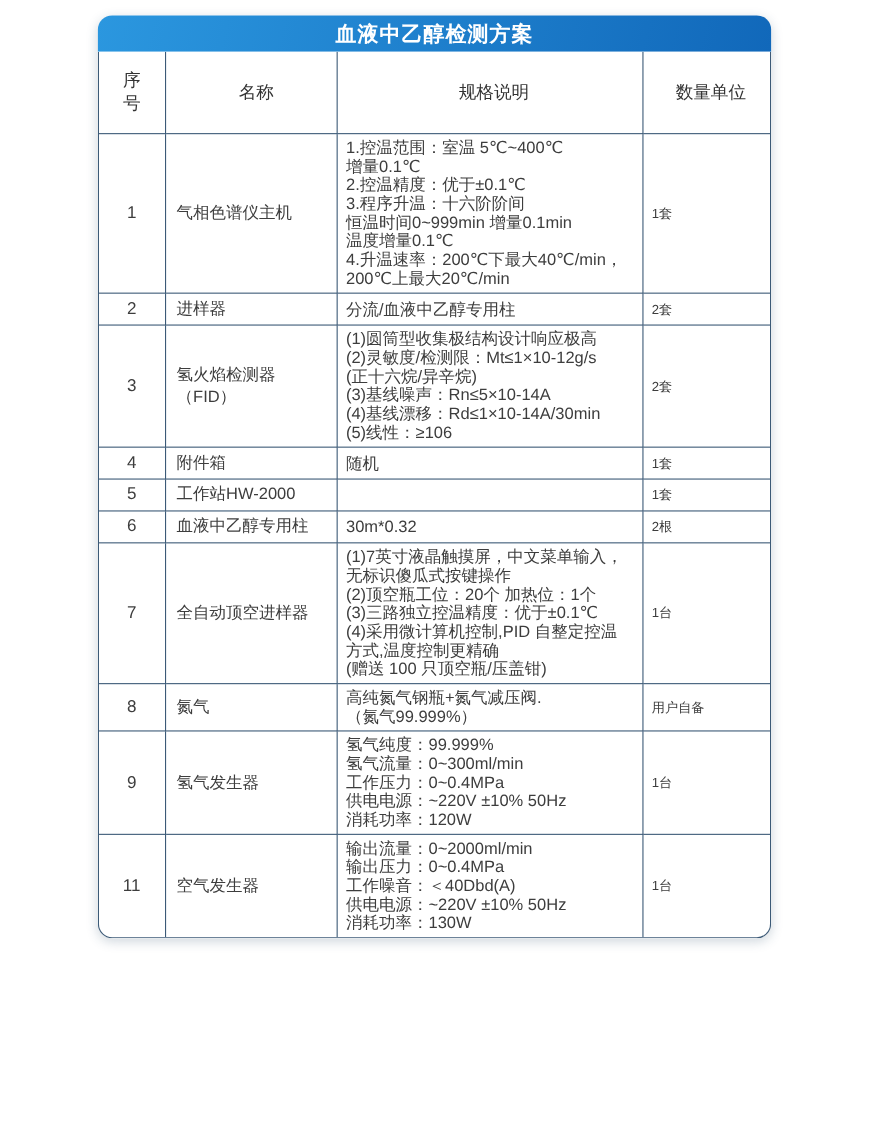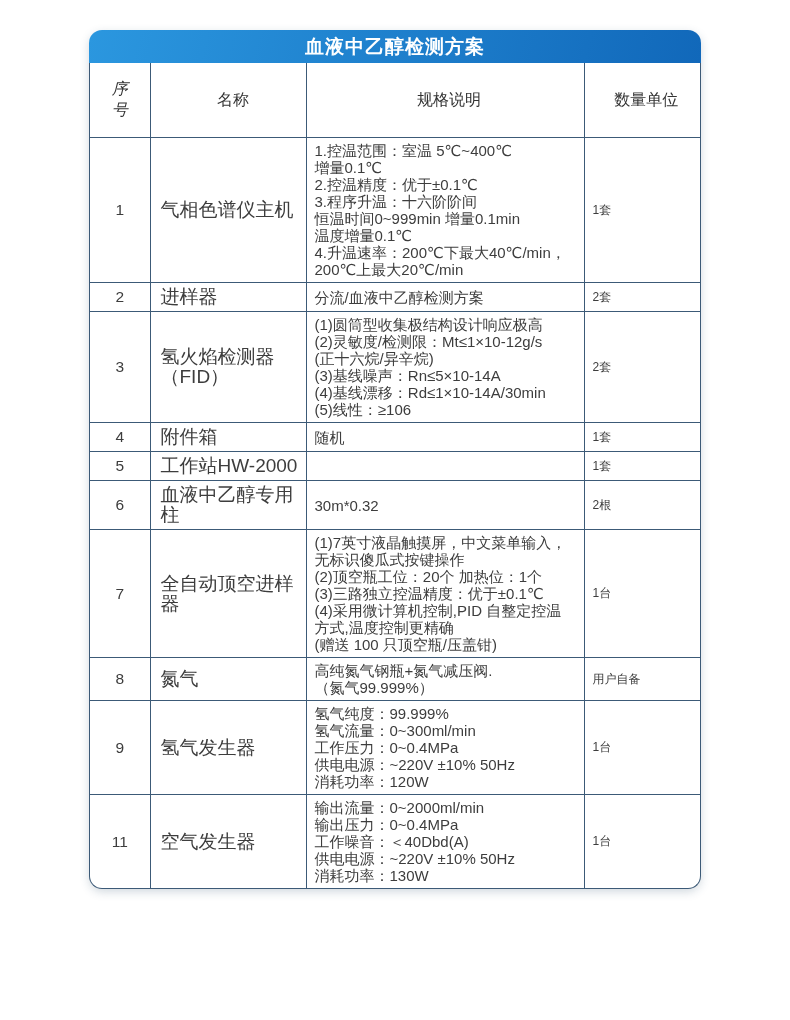--- a/index.html
+++ b/index.html
@@ -16,21 +16,20 @@
     overflow: hidden;
     font-family: "Liberation Sans", "DejaVu Sans", sans-serif;
   }
   .card {
     position: absolute;
     left: 89px; top: 14px;
     width: 612px;
     border-radius: 14px;
     background: #ffffff;
     box-shadow: 0 3px 10px rgba(50, 80, 110, 0.22);
-    margin-top: 16px;
   }
   .title-bar {
     height: 33px;
     border-radius: 13px 13px 0 0;
     display: flex; align-items: center; justify-content: center;
     background: linear-gradient(105deg, var(--grad-start) 0%, var(--grad-end) 100%);
     color: #ffffff;
     font-size: 19px;
     font-weight: bold;
     letter-spacing: 1px;
@@ -57,24 +56,24 @@
   }
   th:last-child, td:last-child { border-right: none; }
   tbody tr:last-child td { border-bottom: none; }
   th {
     height: 30px;
     font-size: 16px;
     text-align: center;
     padding: 0 0 0 10px;
     color: #333333;
   }
-  th.h-no { text-align: center; padding: 16px; font-style: italic; }
+  th.h-no { text-align: center; padding: 16px; }
   th.h-spec, th.h-qty { padding-left: 8px; }
   .c-no   { text-align: center; font-size: 15.5px; padding: 4px 0; }
-  .c-name { font-size: 19px; padding: 4px 2px 4px 10px; line-height: 20px; }
+  .c-name { font-size: 15px; padding: 4px 2px 4px 10px; line-height: 20px; }
   .c-spec { font-size: 15px; padding: 4px 4px 4px 8px; white-space: pre-line; line-height: 17px; }
   .c-qty  { font-size: 12px; padding: 4px 2px 4px 8px; }
 </style>
 </head>
 <body>
 
 <div class="card">
   <div class="title-bar">
     <span>血液中乙醇检测方案</span>
   </div>
@@ -104,21 +103,21 @@
 3.程序升温：十六阶阶间
 恒温时间0~999min 增量0.1min
 温度增量0.1℃
 4.升温速率：200℃下最大40℃/min，
 200℃上最大20℃/min</td>
     <td class="c-qty">1套</td>
   </tr>
           <tr>
     <td class="c-no">2</td>
     <td class="c-name">进样器</td>
-    <td class="c-spec">分流/血液中乙醇检测方案</td>
+    <td class="c-spec">分流/血液中乙醇专用柱</td>
     <td class="c-qty">2套</td>
   </tr>
           <tr>
     <td class="c-no">3</td>
     <td class="c-name">氢火焰检测器（FID）</td>
     <td class="c-spec">(1)圆筒型收集极结构设计响应极高
 (2)灵敏度/检测限：Mt≤1×10-12g/s
 (正十六烷/异辛烷)
 (3)基线噪声：Rn≤5×10-14A
 (4)基线漂移：Rd≤1×10-14A/30min

